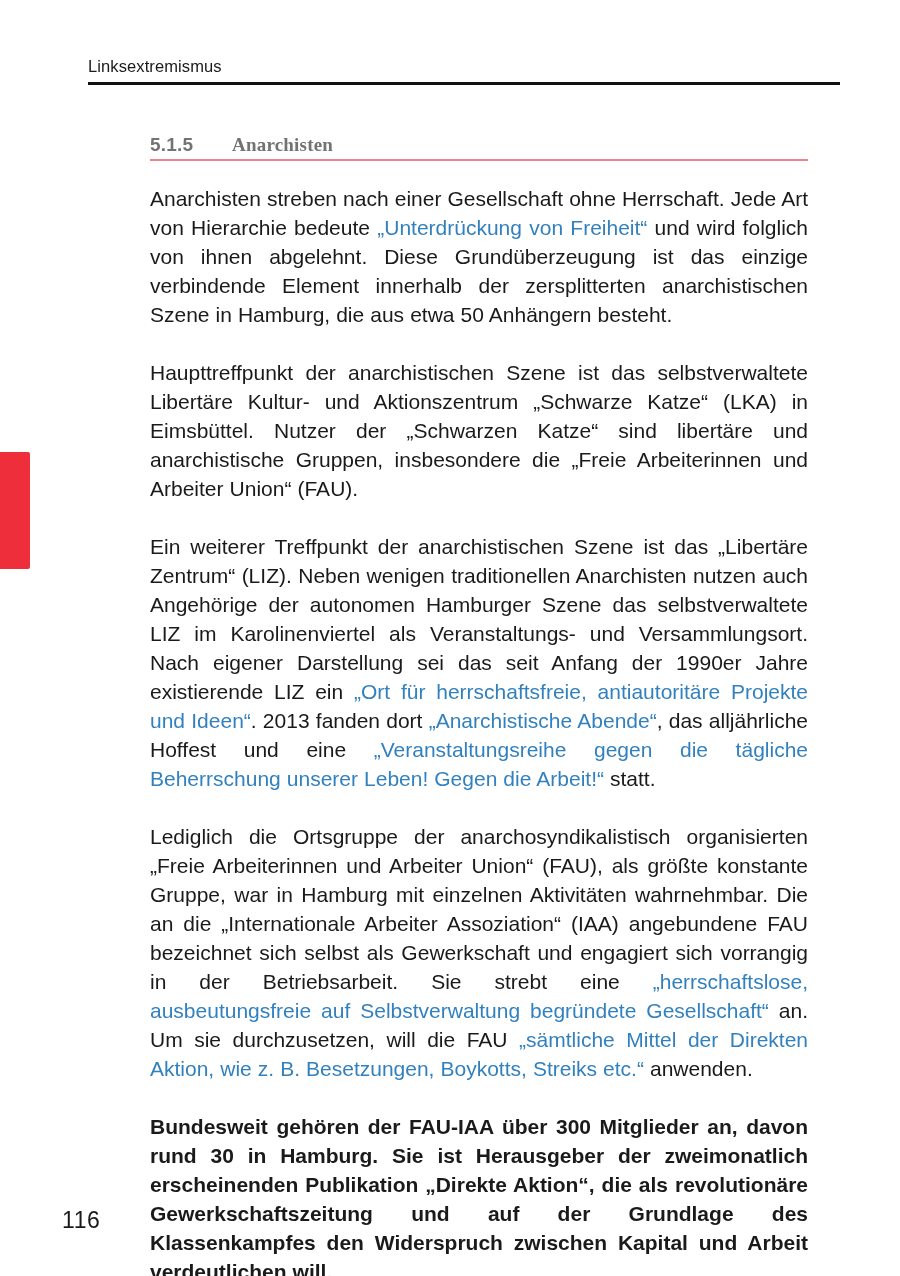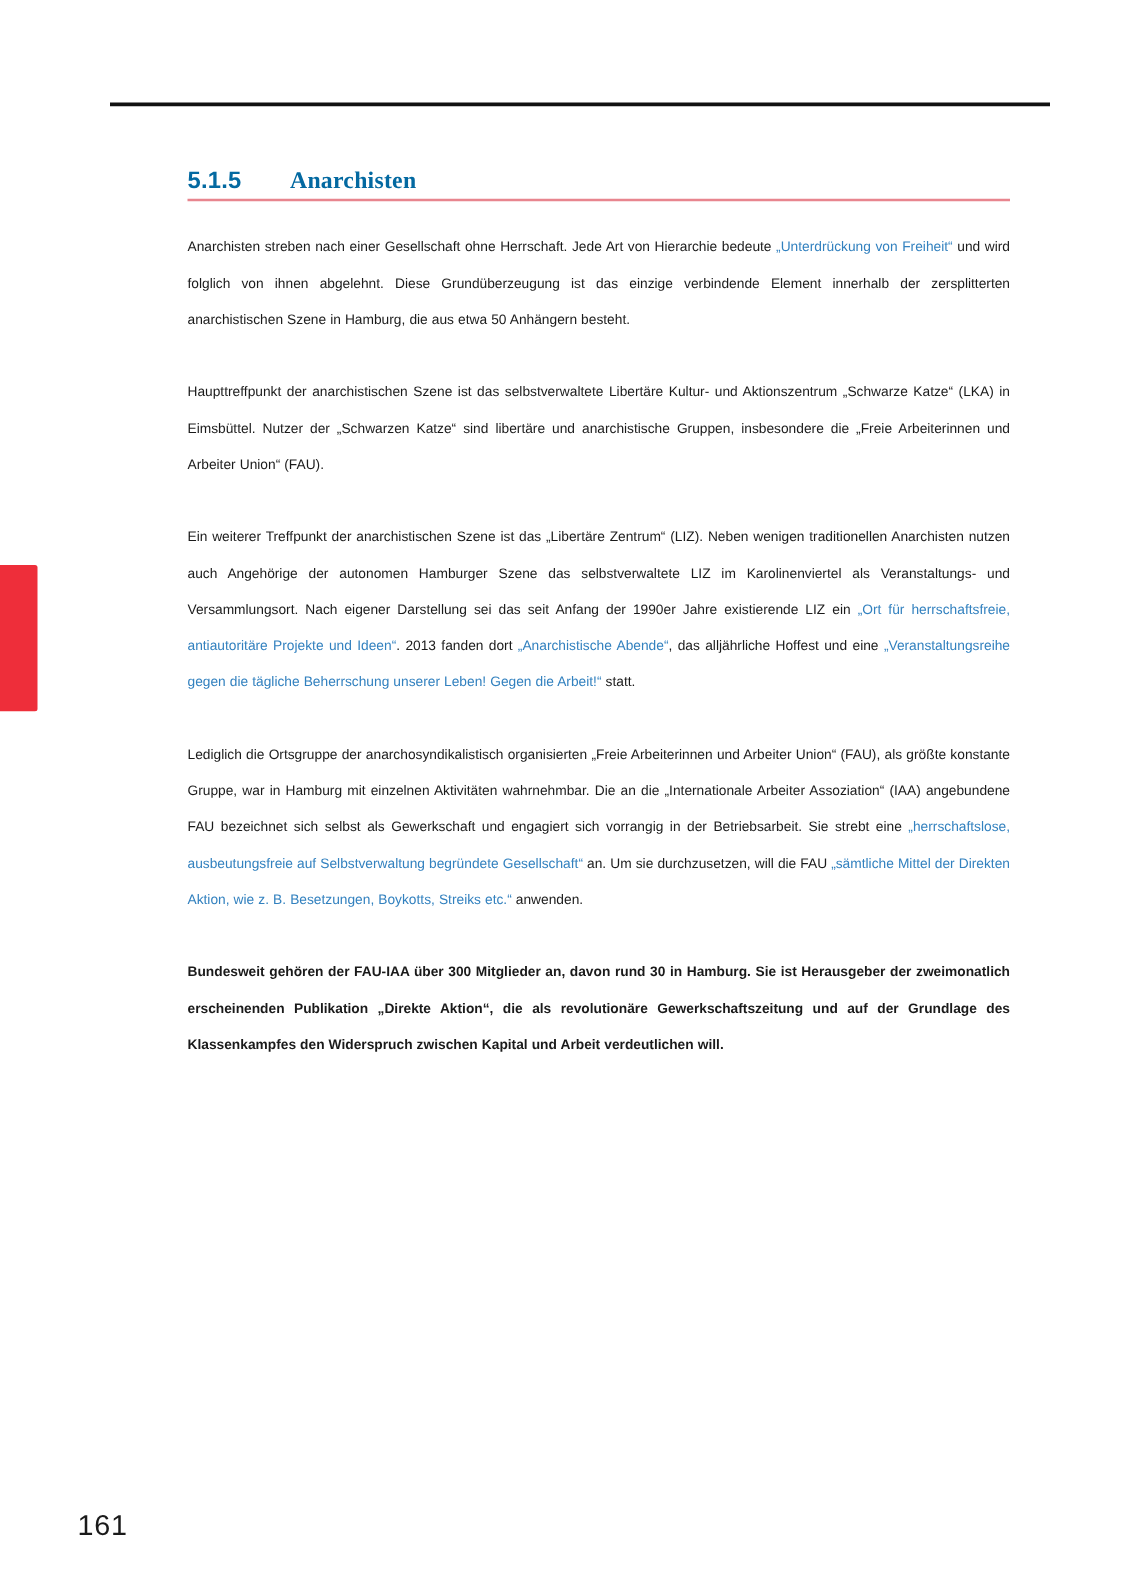--- a/index.html
+++ b/index.html
@@ -50,21 +50,21 @@
   .section-heading {
     position: absolute;
     left: 150px;
     top: 133px;
     width: 658px;
     display: flex;
     align-items: baseline;
     font-weight: bold;
     font-size: 19px;
     line-height: 24px;
-    color: #0369a1;
+    color: #737373;
     letter-spacing: 0.2px;
   }
   .section-number {
     display: inline-block;
     width: 82px;
     flex: 0 0 82px;
   }
   .section-title {
     display: inline-block;
     font-family: Liberation Serif, serif;
@@ -91,21 +91,21 @@
   }
 
   
   .body-col {
     position: absolute;
     left: 150px;
     top: 184px;
     width: 658px;
   }
   .para {
-    font-size: 11px;
+    font-size: 21px;
     line-height: 29px;
     text-align: justify;
     text-justify: inter-word;
     margin: 0 0 29px 0;
     color: #1a1a1a;
     hyphens: manual;
     word-spacing: 0.2px;
   }
   .para:last-child {
     margin-bottom: 0;
@@ -124,35 +124,38 @@
     line-height: 28px;
     color: #1a1a1a;
     letter-spacing: 0.6px;
   }
 </style>
 </head>
 <body>
 
 <div class="page">
 
+  <div class="running-head">
+    <div class="running-head-text">Linksextremismus</div>
+  </div>
 
   <div class="head-rule"></div>
 
   <div class="section-heading">
     <span class="section-number">5.1.5</span>
     <span class="section-title">Anarchisten</span>
   </div>
 
   <div class="heading-rule"></div>
 
   <div class="thumb-tab"></div>
 
   <div class="body-col">
       <p class="para"><span>Anarchisten streben nach einer Gesellschaft ohne Herrschaft. Jede Art von Hierarchie bedeute </span><span class="q">„Unterdrückung von Freiheit“</span><span> und wird folglich von ihnen abgelehnt. Diese Grundüberzeugung ist das einzige verbindende Element innerhalb der zersplitterten anarchistischen Szene in Hamburg, die aus etwa 50 Anhängern besteht.</span></p>
       <p class="para"><span>Haupttreffpunkt der anarchistischen Szene ist das selbstverwaltete Libertäre Kultur- und Aktionszentrum „Schwarze Katze“ (LKA) in Eimsbüttel. Nutzer der „Schwarzen Katze“ sind libertäre und anarchistische Gruppen, insbesondere die „Freie Arbeiterinnen und Arbeiter Union“ (FAU).</span></p>
       <p class="para"><span>Ein weiterer Treffpunkt der anarchistischen Szene ist das „Libertäre Zentrum“ (LIZ). Neben wenigen traditionellen Anarchisten nutzen auch Angehörige der autonomen Hamburger Szene das selbstverwaltete LIZ im Karolinenviertel als Veranstaltungs- und Versammlungsort. Nach eigener Darstellung sei das seit Anfang der 1990er Jahre existierende LIZ ein </span><span class="q">„Ort für herrschaftsfreie, antiautoritäre Projekte und Ideen“</span><span>. 2013 fanden dort </span><span class="q">„Anarchistische Abende“</span><span>, das alljährliche Hoffest und eine </span><span class="q">„Veranstaltungsreihe gegen die tägliche Beherrschung unserer Leben! Gegen die Arbeit!“</span><span> statt.</span></p>
       <p class="para"><span>Lediglich die Ortsgruppe der anarchosyndikalistisch organisierten „Freie Arbeiterinnen und Arbeiter Union“ (FAU), als größte konstante Gruppe, war in Hamburg mit einzelnen Aktivitäten wahrnehmbar. Die an die „Internationale Arbeiter Assoziation“ (IAA) angebundene FAU bezeichnet sich selbst als Gewerkschaft und engagiert sich vorrangig in der Betriebsarbeit. Sie strebt eine </span><span class="q">„herrschaftslose, ausbeutungsfreie auf Selbstverwaltung begründete Gesellschaft“</span><span> an. Um sie durchzusetzen, will die FAU </span><span class="q">„sämtliche Mittel der Direkten Aktion, wie z. B. Besetzungen, Boykotts, Streiks etc.“</span><span> anwenden.</span></p>
       <p class="para"><span>Bundesweit gehören der FAU-IAA über 300 Mitglieder an, davon rund 30 in Hamburg. Sie ist Herausgeber der zweimonatlich erscheinenden Publikation „Direkte Aktion“, die als revolutionäre Gewerkschaftszeitung und auf der Grundlage des Klassenkampfes den Widerspruch zwischen Kapital und Arbeit verdeutlichen will.</span></p>
     </div>
 
-  <div class="folio">161</div>
+  <div class="folio">116</div>
 
 </div>
 
 </body></html>

